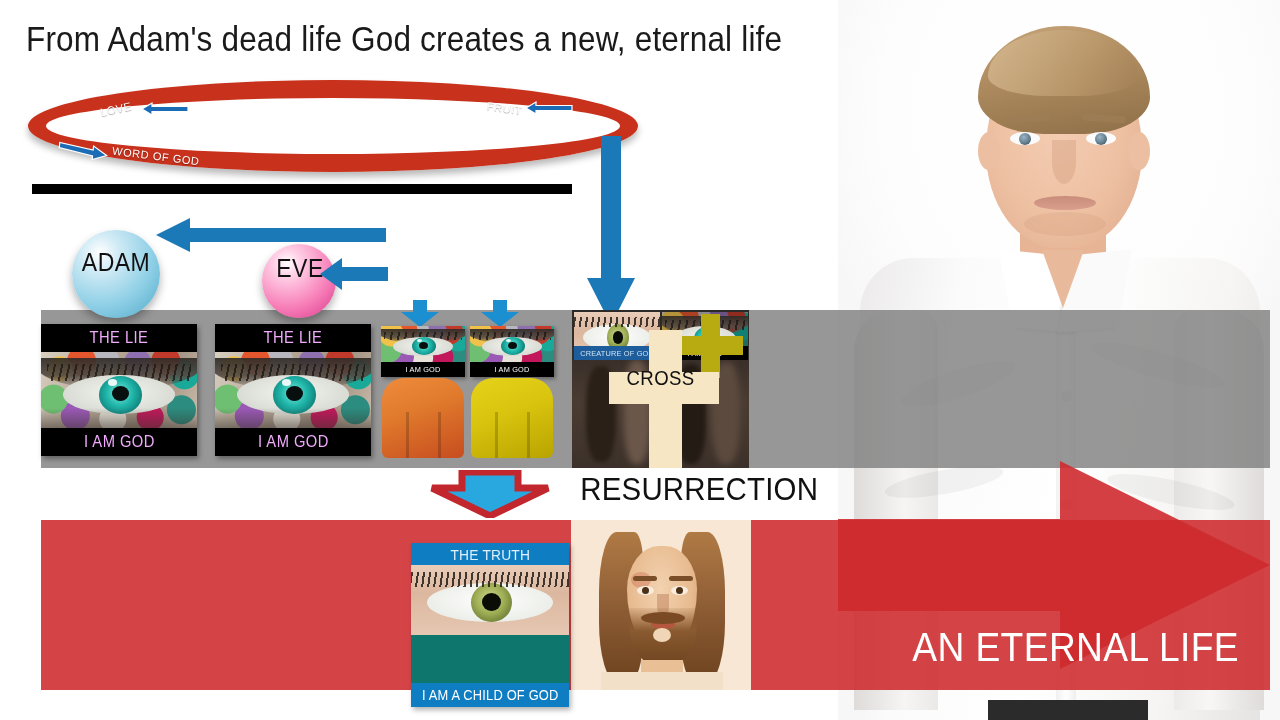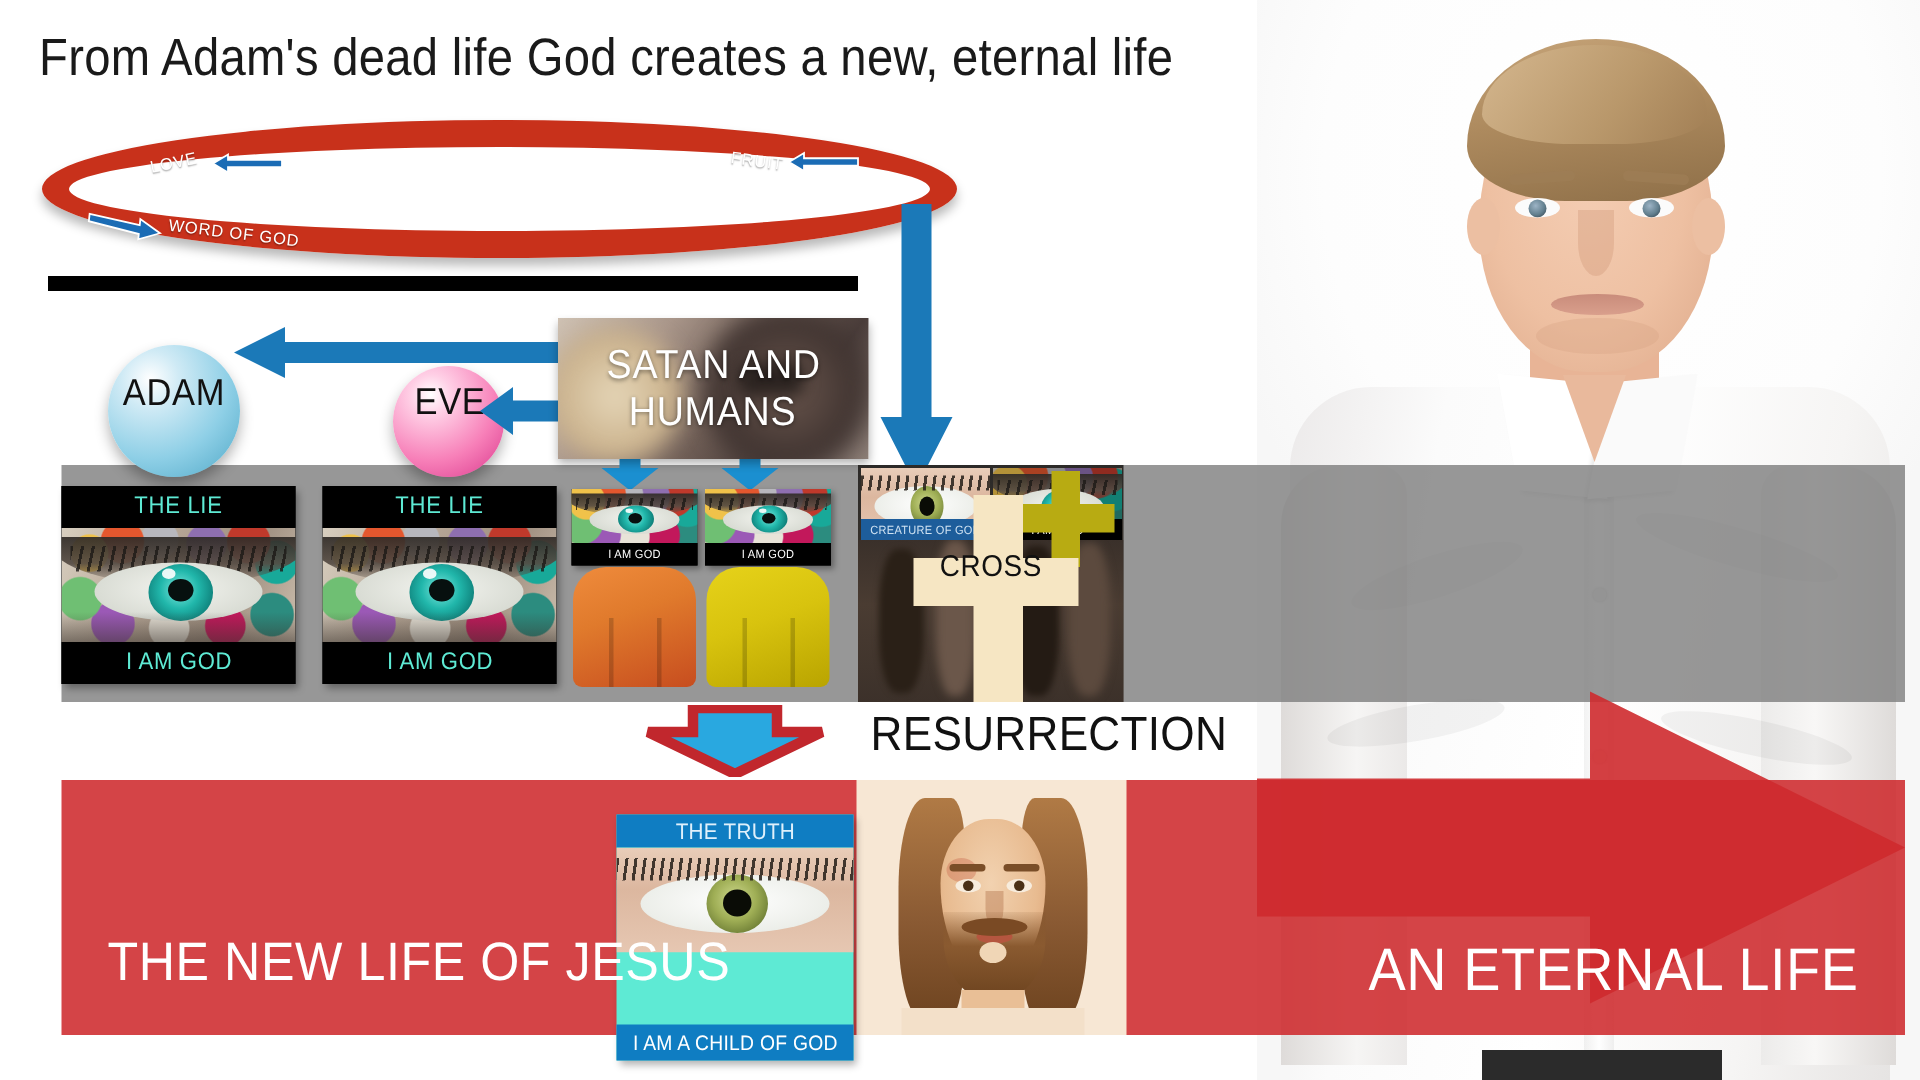--- a/index.html
+++ b/index.html
@@ -112,21 +112,21 @@
   #satan .txt span{display:block;transform:scaleX(.93);}
 
   
   #arr-adam{position:absolute;left:156px;top:218px;width:230px;height:34px;}
   #arr-eve{position:absolute;left:320px;top:258px;width:68px;height:32px;}
   #arr-satan-down1{position:absolute;left:400px;top:300px;width:40px;height:28px;}
   #arr-satan-down2{position:absolute;left:480px;top:300px;width:40px;height:28px;}
 
   
   .liecard{position:absolute;width:156px;background:#000;box-shadow:2px 3px 5px rgba(0,0,0,.35);}
-  .liecard .cap{height:28px;display:flex;align-items:center;justify-content:center;color:#5eead4;font-size:16px;
+  .liecard .cap{height:28px;display:flex;align-items:center;justify-content:center;color:#f0abfc;font-size:16px;
      letter-spacing:.5px;background:#000;}
   .liecard .cap span{transform:scaleX(.92);display:block;}
   .liecard .img{height:76px;position:relative;overflow:hidden;}
   #lie1{left:41px;top:324px;} #lie2{left:215px;top:324px;}
 
   
   .mosaic{position:absolute;inset:0;
     background:
       radial-gradient(circle at 12% 22%, #f0c24a 0 12px, transparent 13px),
       radial-gradient(circle at 26% 12%, #e4572e 0 14px, transparent 15px),
@@ -214,21 +214,21 @@
 
   
   #redband{position:absolute;left:41px;top:520px;width:1229px;height:170px;background:rgba(206,42,46,.88);}
   #bigred-arrow{position:absolute;left:838px;top:437px;width:442px;height:256px;}
   #newlife{position:absolute;left:56px;top:620px;font-size:36px;color:#fff;letter-spacing:.4px;}
   #newlife span{transform:scaleX(.93);display:block;}
   #eternal{position:absolute;left:900px;top:625px;font-size:40px;color:#fff;letter-spacing:.4px;}
   #eternal span{transform:scaleX(.93);display:block;}
 
   
-  #truthcard{position:absolute;left:411px;top:543px;width:158px;background:#5eead4;box-shadow:2px 3px 5px rgba(0,0,0,.3);}
+  #truthcard{position:absolute;left:411px;top:543px;width:158px;background:#0f766e;box-shadow:2px 3px 5px rgba(0,0,0,.3);}
   #truthcard .cap{height:22px;display:flex;align-items:center;justify-content:center;color:#dff0fb;font-size:15px;background:#0f7dc2;}
   #truthcard .cap2{height:24px;display:flex;align-items:center;justify-content:center;color:#fff;font-size:14px;background:#0f7dc2;margin-top:48px;}
   #truthcard .cap span,#truthcard .cap2 span{transform:scaleX(.92);display:block;white-space:nowrap;}
   #truthcard .img{height:70px;position:relative;overflow:hidden;}
 
   
   #jesus{position:absolute;left:571px;top:520px;width:180px;height:170px;background:#f7e7d4;overflow:hidden;}
   #jesus .hairL{position:absolute;left:28px;top:12px;width:44px;height:150px;border-radius:40% 20% 30% 40%;
      background:linear-gradient(180deg,#b07a45 0%,#8a5a33 55%,#6d431f 100%);}
   #jesus .hairR{position:absolute;left:110px;top:12px;width:44px;height:150px;border-radius:20% 40% 40% 30%;
@@ -332,29 +332,20 @@
   <svg id="arr-eve" viewBox="0 0 68 32">
     <polygon points="0,16 22,0 22,9 68,9 68,23 22,23 22,32" fill="#1b79b8"></polygon>
   </svg>
   <svg id="arr-satan-down1" viewBox="0 0 40 28">
     <polygon points="13,0 27,0 27,12 39,12 20,27 1,12 13,12" fill="#1b8fd0"></polygon>
   </svg>
   <svg id="arr-satan-down2" viewBox="0 0 40 28">
     <polygon points="13,0 27,0 27,12 39,12 20,27 1,12 13,12" fill="#1b8fd0"></polygon>
   </svg>
 
-  <div id="satan">
-    <div class="blurA"></div>
-      <div class="blurB"></div>
-      <div class="blurC"></div>
-    <div class="txt cond">
-      <span>SATAN AND</span>
-      <span>HUMANS</span>
-    </div>
-  </div>
 
   <div class="liecard" id="lie1">
     <div class="cap cond">
         <span>THE LIE</span>
       </div>
     <div class="img">
       <div class="mosaic"></div>
         <div class="lid-top"></div>
         <div class="lashes"></div>
       <div class="sclera"></div>
@@ -512,20 +503,17 @@
           <div class="ir"></div>
           <div class="pu"></div>
           <div class="lash"></div>
         </div>
     </div>
     <div class="cap2 cond">
         <span>I AM A CHILD OF GOD</span>
       </div>
   </div>
 
-  <div id="newlife" class="cond">
-    <span>THE NEW LIFE OF JESUS</span>
-  </div>
   <div id="eternal" class="cond">
     <span>AN ETERNAL LIFE</span>
   </div>
 
 </div>
 
 </body></html>

